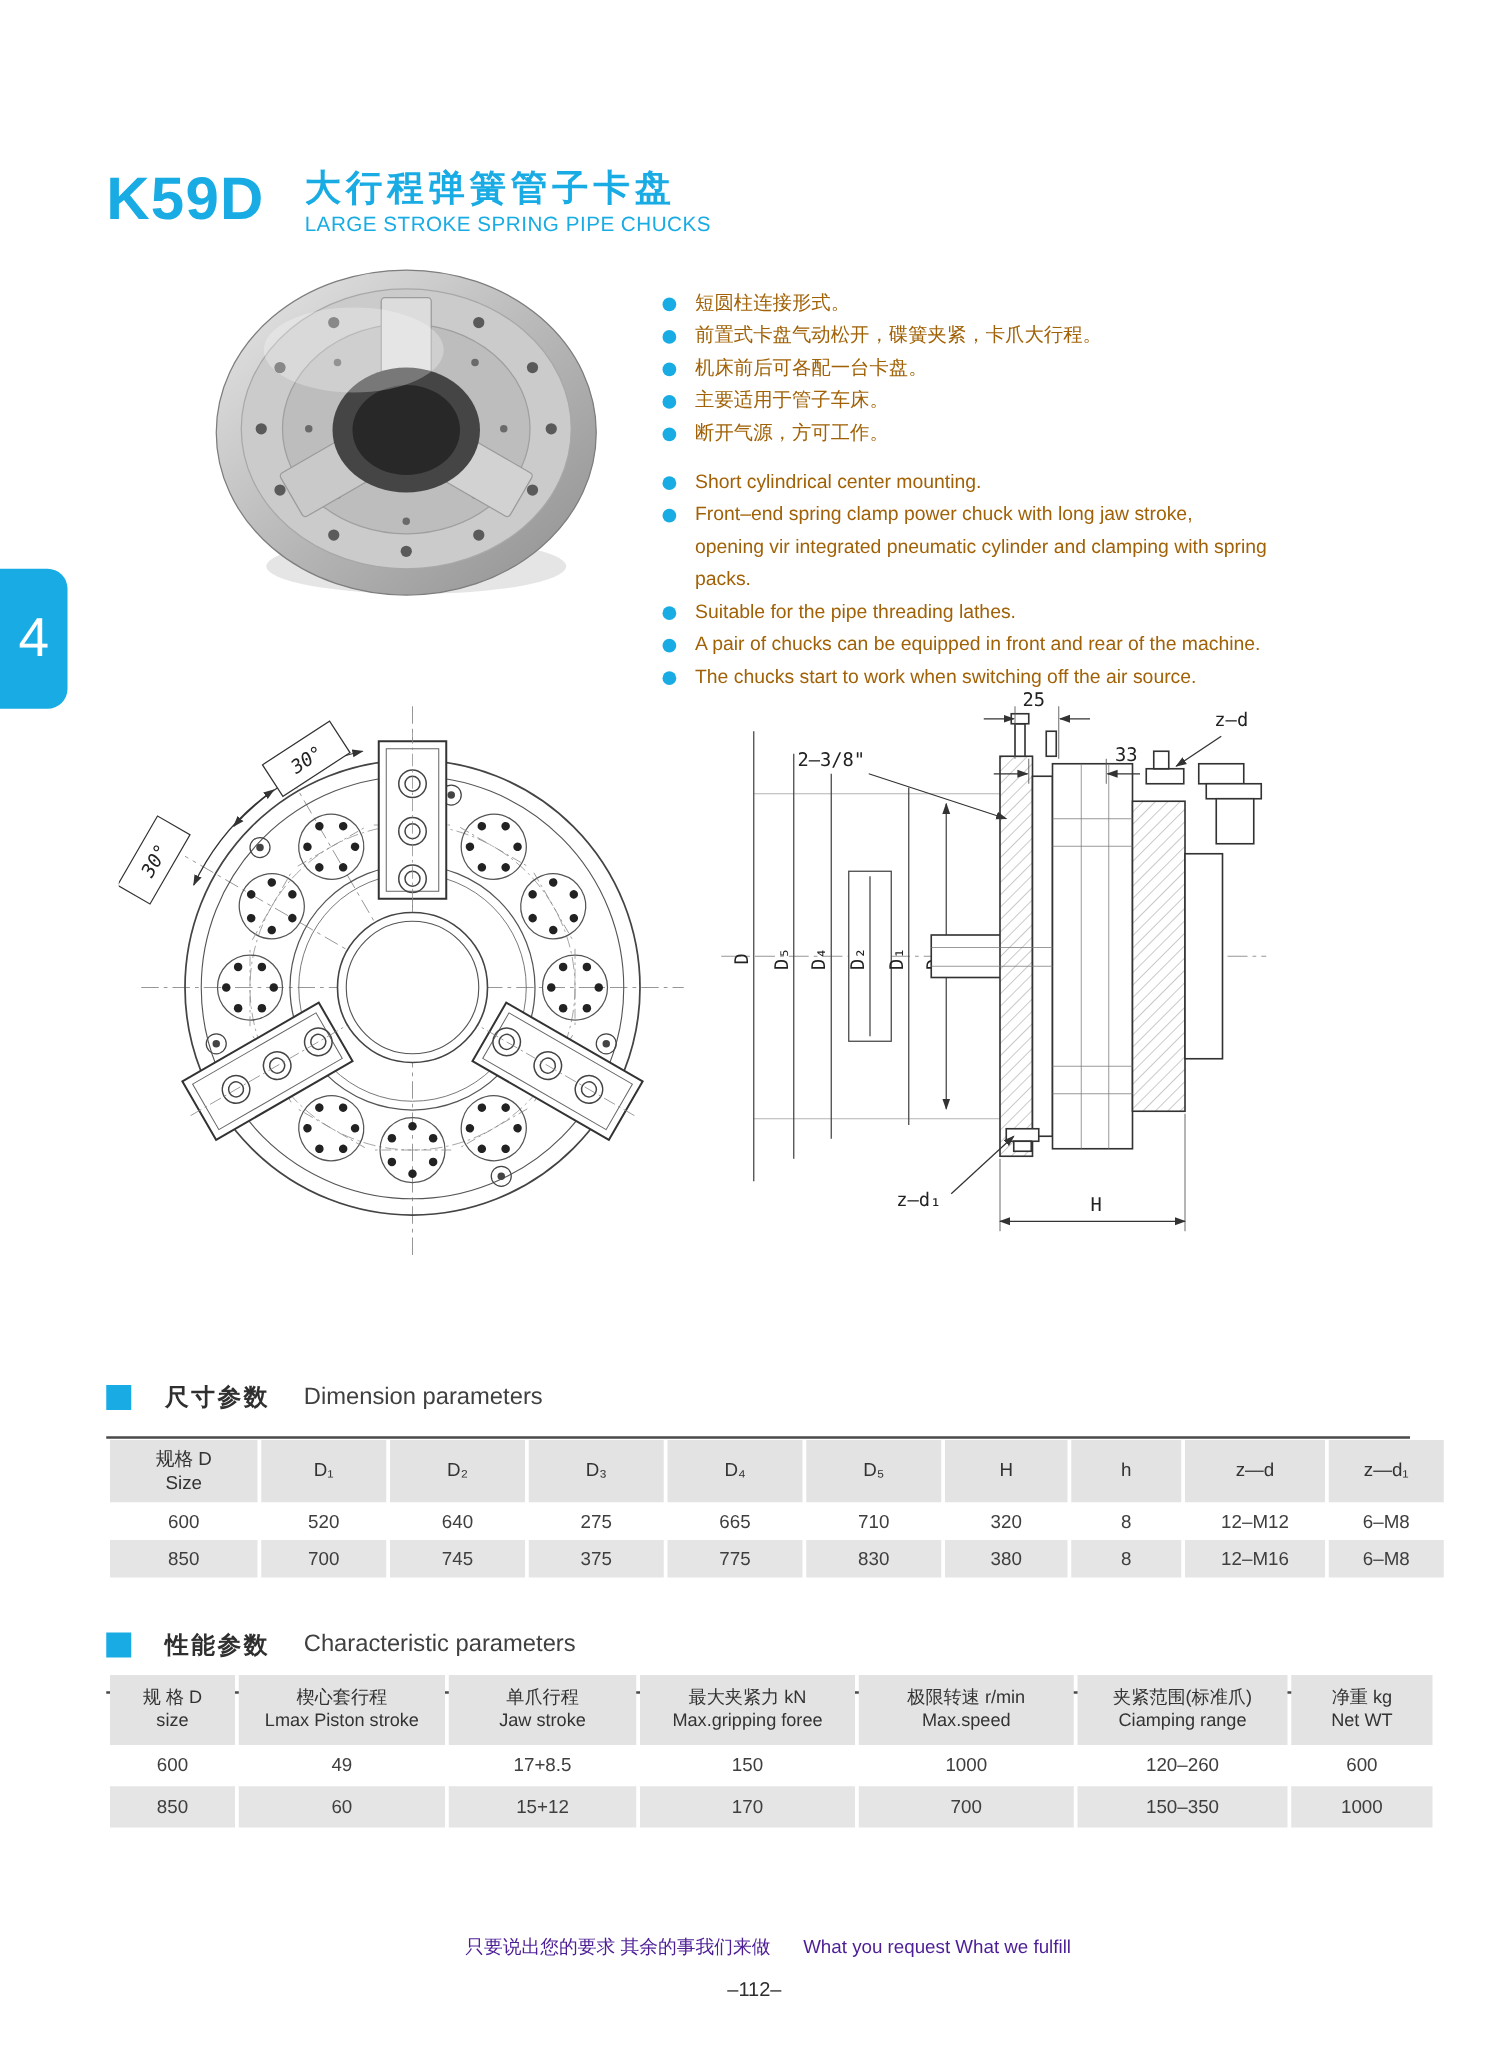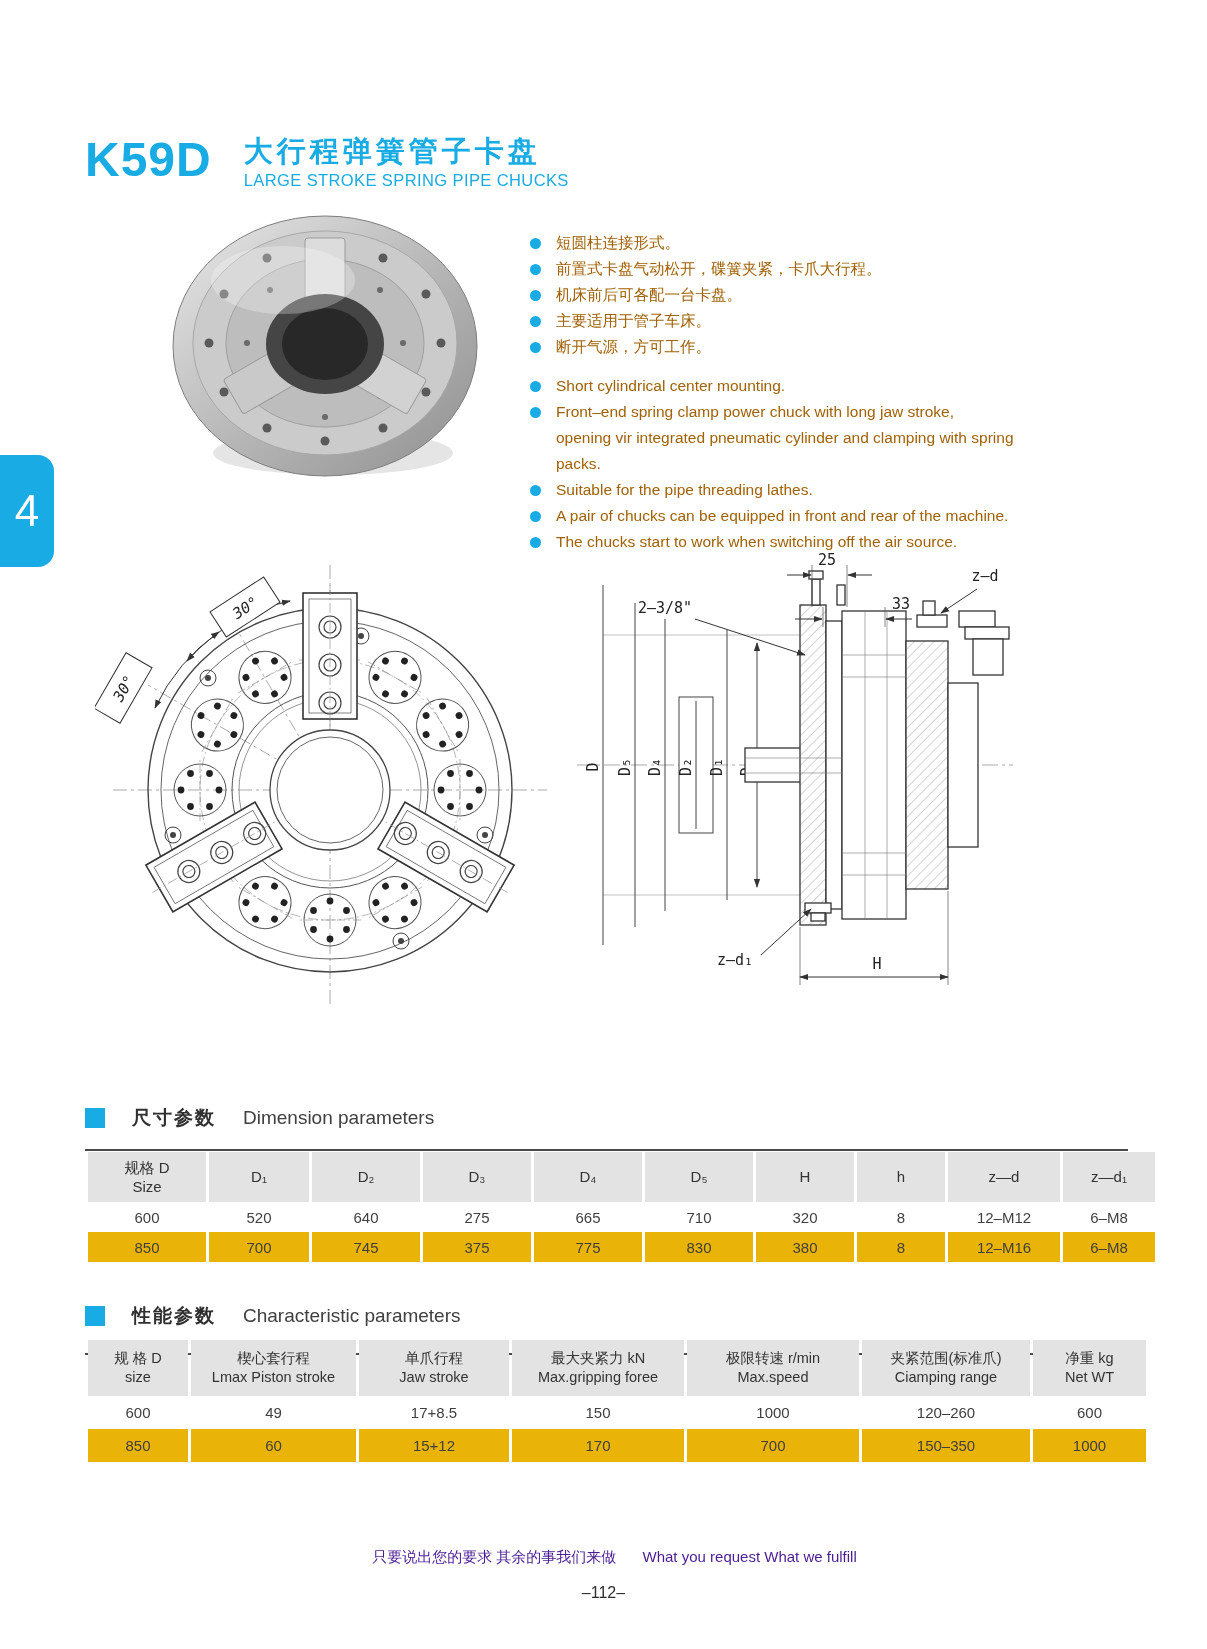--- a/index.html
+++ b/index.html
@@ -47,21 +47,21 @@
   table.tbl{position:absolute;left:85px;width:1043px;border-collapse:separate;border-spacing:3px 0;table-layout:fixed;}
   table.tbl td{text-align:center;font-size:15px;color:#3f3f3f;padding:0;}
   table.tbl thead td{background:#e3e3e3;white-space:pre-line;line-height:1.3;color:#333;}
   #dim-table{top:1152px;}
   #dim-table thead td{height:50px;}
   #dim-table tbody td{height:30px;}
   #char-table{top:1340px;}
   #char-table thead td{height:56px;font-size:14.5px;}
   #char-table tbody td{height:33px;}
   table.tbl tbody tr.r0 td{background:#ffffff;}
-  table.tbl tbody tr.r1 td{background:#eab308;}
+  table.tbl tbody tr.r1 td{background:#e5e5e5;}
 
   
   .slogan{position:absolute;top:1548px;left:11px;width:100%;text-align:center;font-size:15px;color:#4c1d95;}
   .slogan .en{margin-left:22px;}
   .pagenum{position:absolute;top:1584px;left:0;width:100%;text-align:center;font-size:16px;color:#2e2e2e;}
 </style>
 </head>
 <body>
 
 <div class="page">

